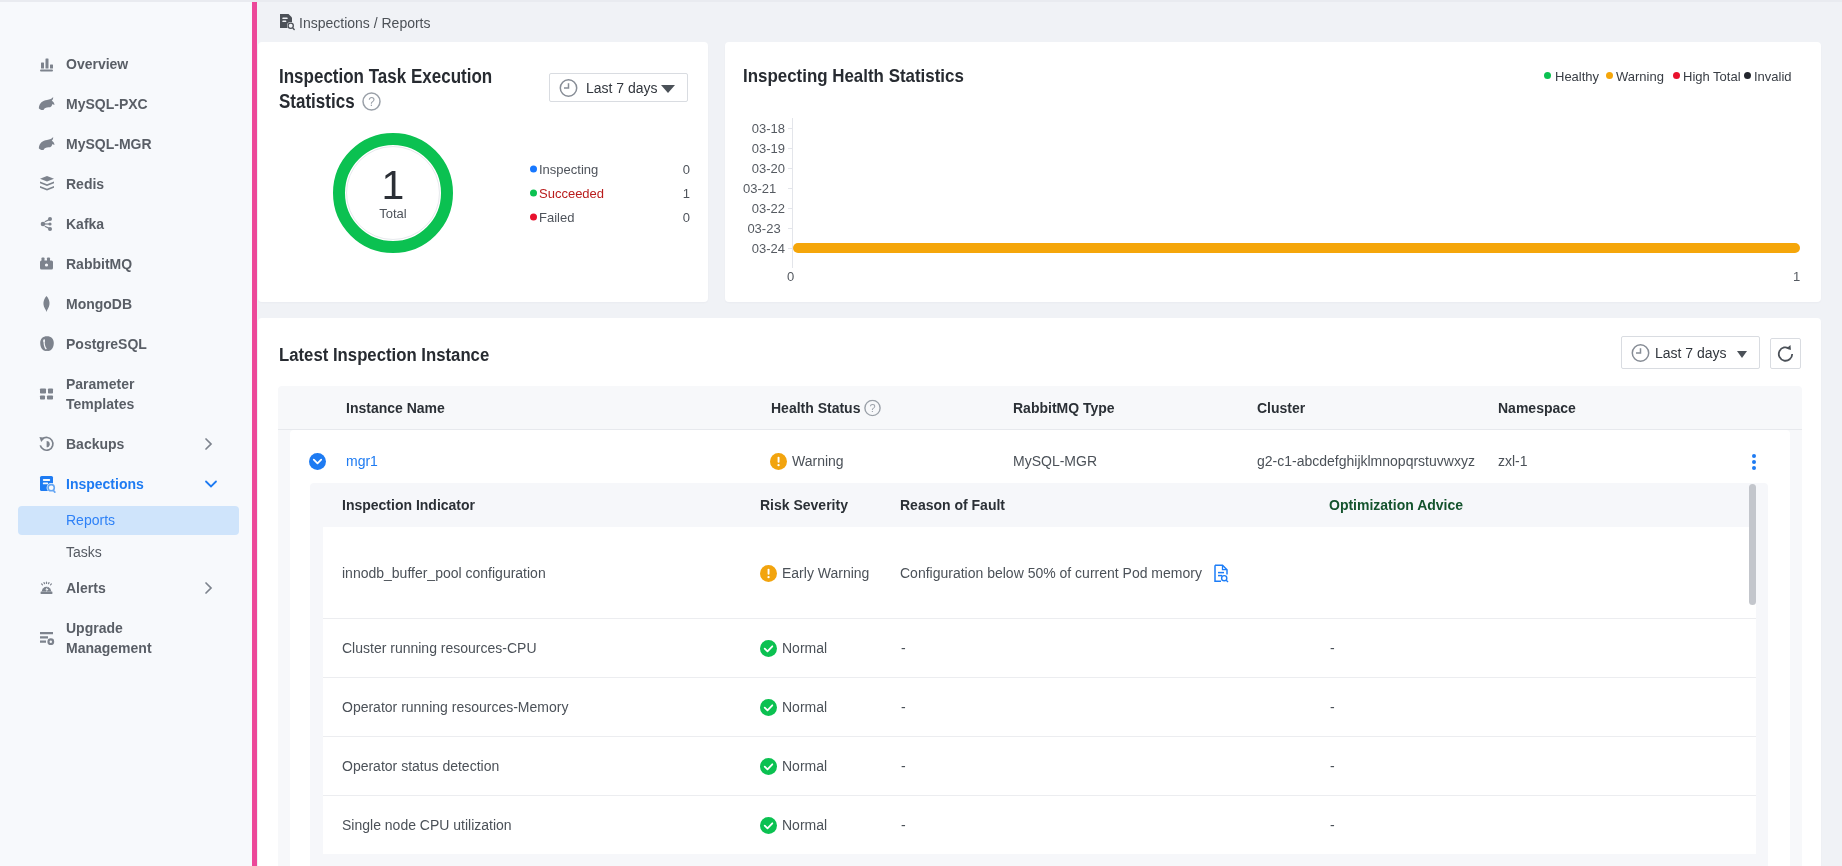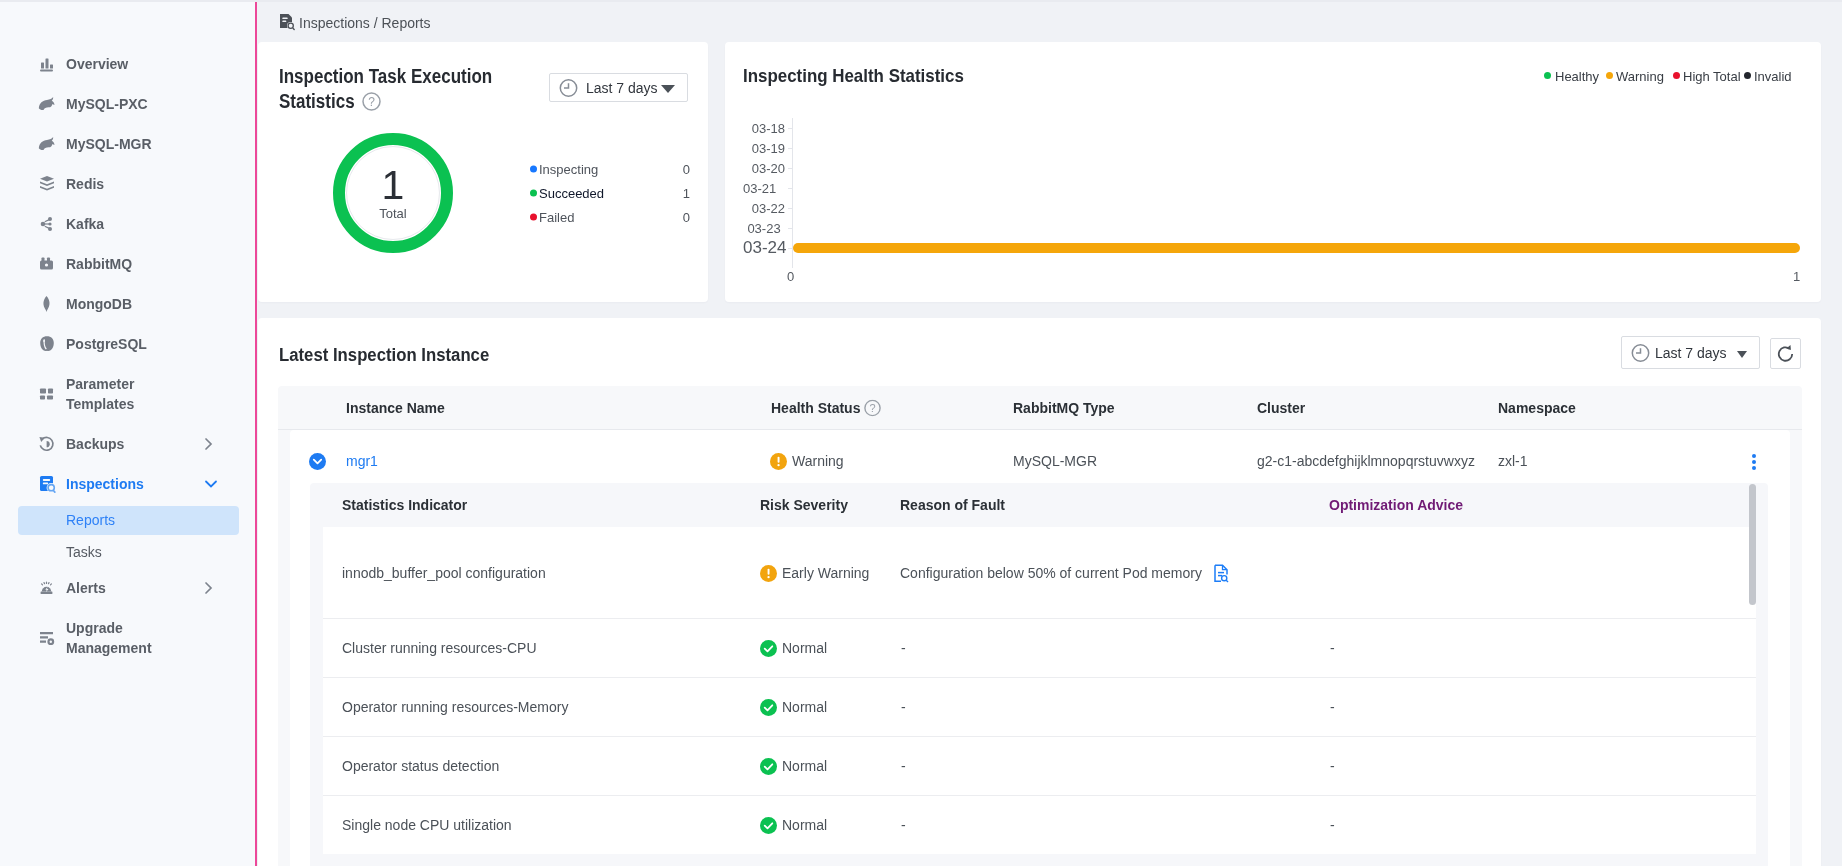--- a/index.html
+++ b/index.html
@@ -2,21 +2,21 @@
 <html><head>
 <meta charset="utf-8">
 <style>
 *{margin:0;padding:0;box-sizing:border-box}
 html,body{width:1842px;height:866px;overflow:hidden}
 body{font-family:"Liberation Sans",sans-serif;background:#f0f2f6;position:relative}
 .abs{position:absolute}
 .t{position:absolute;transform:translateY(-50%);white-space:nowrap}
 .card{position:absolute;background:#fff;border-radius:4px;box-shadow:0 1px 2px rgba(30,40,60,.03)}
 
-#sb{position:absolute;left:0;top:0;width:257px;height:866px;background:#f7f9fc;border-right:2px solid #ec4899}
+#sb{position:absolute;left:0;top:0;width:257px;height:866px;background:#f7f9fc;border-right:5px solid #ec4899}
 .mi{position:absolute;left:66px;font-size:14px;font-weight:700;color:#595e66;transform:translateY(-50%);white-space:nowrap}
 .sub{font-weight:400;font-size:14px;color:#565b63}
 .ic{position:absolute;left:38px;transform:translateY(-50%)}
 .chev{position:absolute;left:204px;transform:translateY(-50%)}
 </style>
 </head>
 <body>
 <div class="abs" style="left:0;top:0;width:1842px;height:2px;background:#e9ebf0;z-index:9"></div>
 
 <div id="sb">
@@ -168,21 +168,21 @@
   <svg class="abs" style="left:75px;top:91px" width="120" height="120" viewBox="0 0 120 120">
       <circle cx="60" cy="60" r="54" fill="none" stroke="#0bc151" stroke-width="12"></circle>
       <circle cx="60" cy="60" r="46.5" fill="none" stroke="#e7e9ed" stroke-width="1"></circle>
     </svg>
   <div class="t" style="left:135px;top:143px;transform:translate(-50%,-50%);font-size:41px;color:#2b2f36">1</div>
   <div class="t" style="left:135px;top:171px;transform:translate(-50%,-50%);font-size:13px;color:#4e535b">Total</div>
   <div class="abs" style="left:272px;top:127px;width:7px;height:7px;border-radius:50%;background:#1778ff;transform:translateY(-50%)"></div>
   <div class="t" style="left:281px;top:127px;font-size:13px;color:#4e535b">Inspecting</div>
   <div class="t" style="left:402px;top:127px;font-size:13px;color:#4e535b;width:30px;text-align:right">0</div>
   <div class="abs" style="left:272px;top:151px;width:7px;height:7px;border-radius:50%;background:#0bc151;transform:translateY(-50%)"></div>
-  <div class="t" style="left:281px;top:151px;font-size:13px;color:#0f172a">Succeeded</div>
+  <div class="t" style="left:281px;top:151px;font-size:13px;color:#b91c1c">Succeeded</div>
   <div class="t" style="left:402px;top:151px;font-size:13px;color:#4e535b;width:30px;text-align:right">1</div>
   <div class="abs" style="left:272px;top:175px;width:7px;height:7px;border-radius:50%;background:#e8112d;transform:translateY(-50%)"></div>
   <div class="t" style="left:281px;top:175px;font-size:13px;color:#4e535b">Failed</div>
   <div class="t" style="left:402px;top:175px;font-size:13px;color:#4e535b;width:30px;text-align:right">0</div>
 </div>
 
 <div class="card" id="c2" style="left:725px;top:42px;width:1096px;height:260px">
   <div class="t" style="left:18px;top:34px;font-size:19px;font-weight:700;color:#272b31;transform:translateY(-50%) scaleX(.89);transform-origin:0 50%">Inspecting Health Statistics</div>
   <div class="abs" style="left:814px;top:26px;width:262px;height:14px">
     <div class="abs" style="left:5px;top:4px;width:7px;height:7px;border-radius:50%;background:#0bc151"></div>
@@ -193,21 +193,21 @@
     <div class="t" style="left:144px;top:8px;font-size:13px;color:#383d44">High Total</div>
     <div class="abs" style="left:205px;top:4px;width:7px;height:7px;border-radius:50%;background:#23262d"></div>
     <div class="t" style="left:215px;top:8px;font-size:13px;color:#383d44">Invalid</div>
   </div>
   <div class="t" style="left:18px;top:86px;font-size:13px;color:#555a61;width:42px;text-align:right">03-18</div>
   <div class="t" style="left:18px;top:106px;font-size:13px;color:#555a61;width:42px;text-align:right">03-19</div>
   <div class="t" style="left:18px;top:126px;font-size:13px;color:#555a61;width:42px;text-align:right">03-20</div>
   <div class="t" style="left:18px;top:146px;font-size:13px;color:#555a61;width:42px;text-align:left">03-21</div>
   <div class="t" style="left:18px;top:166px;font-size:13px;color:#555a61;width:42px;text-align:right">03-22</div>
   <div class="t" style="left:18px;top:186px;font-size:13px;color:#555a61;width:42px;text-align:center">03-23</div>
-  <div class="t" style="left:18px;top:206px;font-size:17px;color:#555a61;width:42px;text-align:right">03-24</div>
+  <div class="t" style="left:18px;top:206px;font-size:13px;color:#555a61;width:42px;text-align:right">03-24</div>
   <div class="abs" style="left:67px;top:76px;width:1px;height:150px;background:#e3e5ea"></div>
   <div class="abs" style="left:63px;top:86px;width:4px;height:1px;background:#e3e5ea"></div>
   <div class="abs" style="left:63px;top:106px;width:4px;height:1px;background:#e3e5ea"></div>
   <div class="abs" style="left:63px;top:126px;width:4px;height:1px;background:#e3e5ea"></div>
   <div class="abs" style="left:63px;top:146px;width:4px;height:1px;background:#e3e5ea"></div>
   <div class="abs" style="left:63px;top:166px;width:4px;height:1px;background:#e3e5ea"></div>
   <div class="abs" style="left:63px;top:186px;width:4px;height:1px;background:#e3e5ea"></div>
   <div class="abs" style="left:63px;top:206px;width:4px;height:1px;background:#e3e5ea"></div>
   <div class="abs" style="left:68px;top:201px;width:1007px;height:10px;border-radius:5px;background:#f5a60a"></div>
   <div class="t" style="left:62px;top:234px;font-size:13px;color:#555a61">0</div>
@@ -254,24 +254,24 @@
       <rect x="7.6" y="3.7" width="1.9" height="6" rx="0.9" fill="#fff"></rect>
       <circle cx="8.55" cy="12.2" r="1.15" fill="#fff"></circle>
     </svg>
   <div class="t" style="left:534px;top:143px;font-size:14px;color:#4b5158">Warning</div>
   <div class="t" style="left:755px;top:143px;font-size:14px;color:#4b5158">MySQL-MGR</div>
   <div class="t" style="left:999px;top:143px;font-size:14px;color:#4b5158">g2-c1-abcdefghijklmnopqrstuvwxyz</div>
   <div class="t" style="left:1240px;top:143px;font-size:14px;color:#4b5158">zxl-1</div>
   <div class="abs" style="left:1494px;top:136px;width:4px;height:4px;border-radius:50%;background:#1e7bf2;box-shadow:0 6px 0 #1e7bf2,0 12px 0 #1e7bf2"></div>
 
   <div class="abs" style="left:52px;top:165px;width:1458px;height:395px;background:#f6f7fa;border-radius:4px"></div>
-  <div class="t" style="left:84px;top:187px;font-size:14px;font-weight:700;color:#2b3036">Statistics Indicator</div>
+  <div class="t" style="left:84px;top:187px;font-size:14px;font-weight:700;color:#2b3036">Inspection Indicator</div>
   <div class="t" style="left:502px;top:187px;font-size:14px;font-weight:700;color:#2b3036">Risk Severity</div>
   <div class="t" style="left:642px;top:187px;font-size:14px;font-weight:700;color:#2b3036">Reason of Fault</div>
-  <div class="t" style="left:1071px;top:187px;font-size:14px;font-weight:700;color:#701a75">Optimization Advice</div>
+  <div class="t" style="left:1071px;top:187px;font-size:14px;font-weight:700;color:#14532d">Optimization Advice</div>
 
   <div class="abs" style="left:65px;top:209px;width:1433px;height:327px;background:#fff">
     <div class="t" style="left:19px;top:46px;font-size:14px;color:#4b5158">innodb_buffer_pool configuration</div>
     <svg class="abs" style="left:437px;top:38px" width="17" height="17" viewBox="0 0 17 17">
         <circle cx="8.5" cy="8.5" r="8.5" fill="#f2a40e"></circle>
         <rect x="7.6" y="3.7" width="1.9" height="6" rx="0.9" fill="#fff"></rect>
         <circle cx="8.55" cy="12.2" r="1.15" fill="#fff"></circle>
       </svg>
     <div class="t" style="left:459px;top:46px;font-size:14px;color:#4b5158">Early Warning</div>
     <div class="t" style="left:577px;top:46px;font-size:14px;color:#4b5158">Configuration below 50% of current Pod memory</div>

